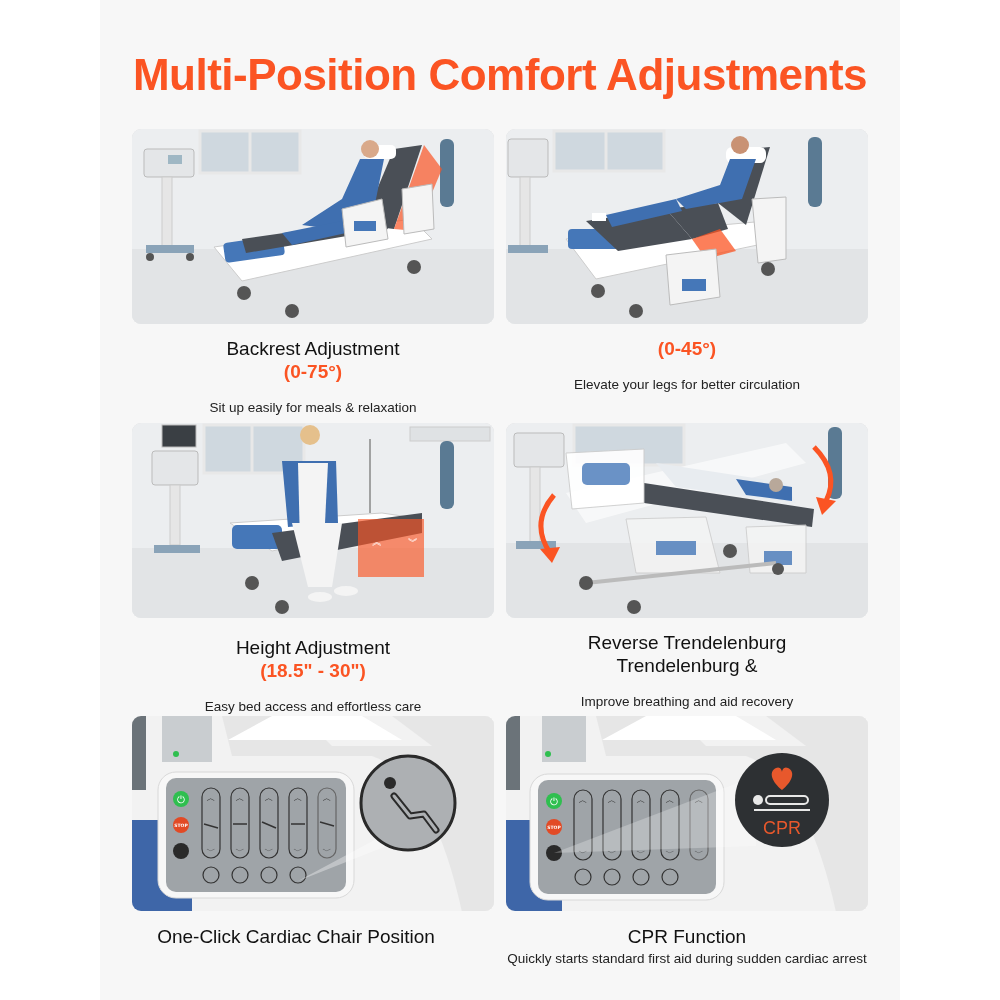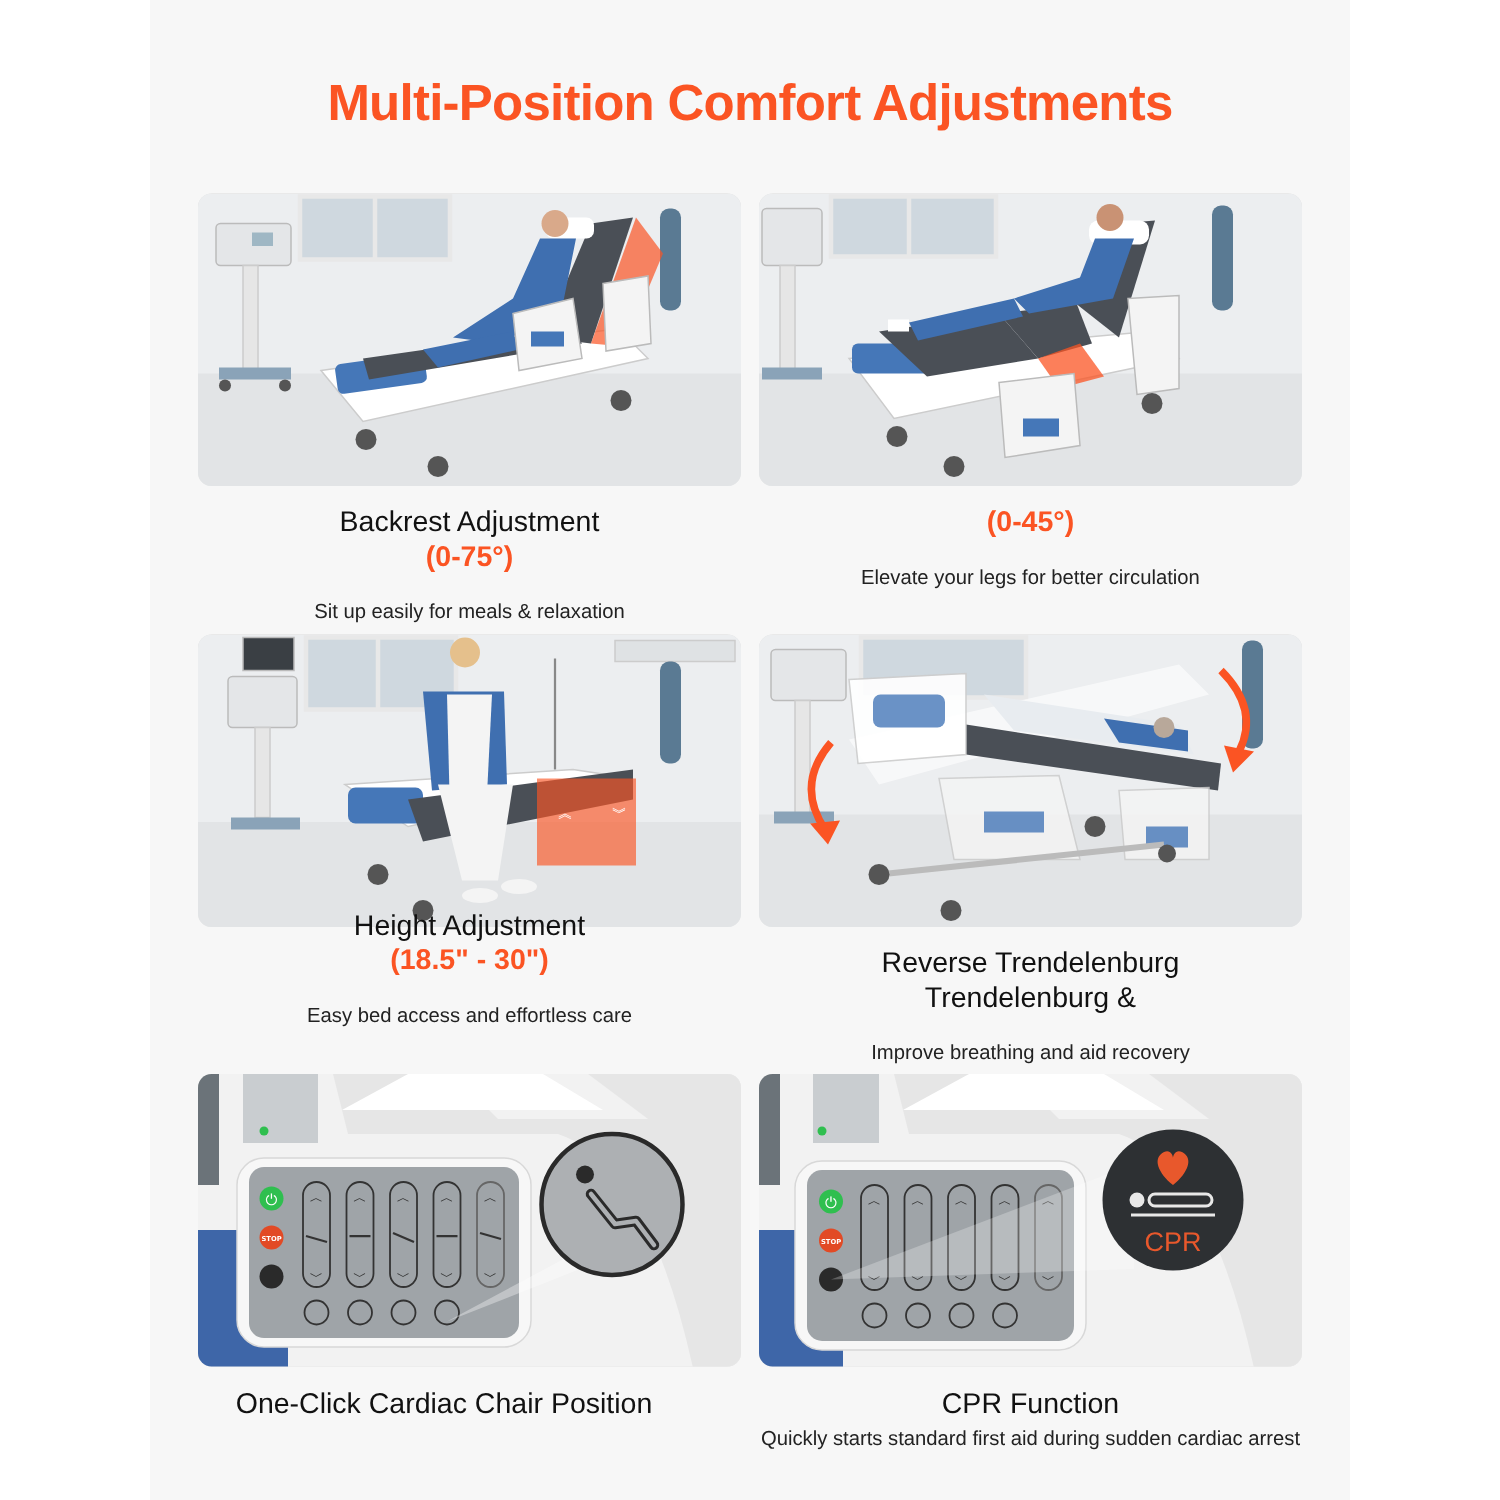--- a/index.html
+++ b/index.html
@@ -4,21 +4,21 @@
 <style>
   * { box-sizing: border-box; margin: 0; padding: 0; }
   html, body { width: 1000px; height: 1000px; background: #ffffff; overflow: hidden; }
   body { font-family: "Liberation Sans", "DejaVu Sans", sans-serif; }
   .panel {
     position: absolute; left: 100px; top: 0; width: 800px; height: 1000px;
     background: #f7f7f7;
   }
   .page-title {
     position: absolute; left: 100px; top: 50px; width: 800px; text-align: center;
-    font-size: 34px; font-weight: 700; letter-spacing: -0.5px;
+    font-size: 44px; font-weight: 700; letter-spacing: -0.5px;
     color: #fb5423;
   }
   .card {
     position: absolute; width: 362px; height: 195px; border-radius: 9px; overflow: hidden;
     background: #dcdcdc;
   }
   .cap { position: absolute; width: 362px; text-align: center; }
   .cap-title { font-size: 19px; font-weight: 400; color: #111; line-height: 23px; }
   .cap-range { font-size: 19px; font-weight: 700; color: #fb5423; line-height: 23px; }
   .cap-desc { font-size: 13.5px; color: #222; line-height: 20px; margin-top: 15px; }
@@ -136,21 +136,21 @@
     <circle cx="178" cy="12" r="10" fill="#e5c08c"></circle>
     <polygon points="150,38 204,38 206,100 156,104" fill="#3f6fb0"></polygon>
     <polygon points="166,40 196,40 192,120 168,120" fill="#f4f4f4"></polygon>
     <polygon points="160,100 210,100 200,164 176,164" fill="#f4f4f4"></polygon>
     <ellipse cx="188" cy="174" rx="12" ry="5" fill="#f4f4f4"></ellipse>
     <ellipse cx="214" cy="168" rx="12" ry="5" fill="#f4f4f4"></ellipse>
     <circle cx="120" cy="160" r="7" fill="#555"></circle>
       <circle cx="150" cy="184" r="7" fill="#555"></circle>
   </svg>
 </div>
-<div class="cap" style="left:132px; top:606px;">
+<div class="cap" style="left:132px; top:636px;">
   <div class="cap-title">Height Adjustment</div>
   <div class="cap-range">(18.5" - 30")</div>
   <div class="cap-desc">Easy bed access and effortless care</div>
 </div>
 
 <div class="card" style="left:506px; top:423px;">
   <svg width="362" height="195" viewBox="0 0 362 195">
     <rect width="362" height="195" fill="#eceef0"></rect>
     <rect y="120" width="362" height="75" fill="#e2e4e6"></rect>
     <rect x="68" y="2" width="110" height="40" fill="#cfd8df" stroke="#e8e8e8" stroke-width="3"></rect>

